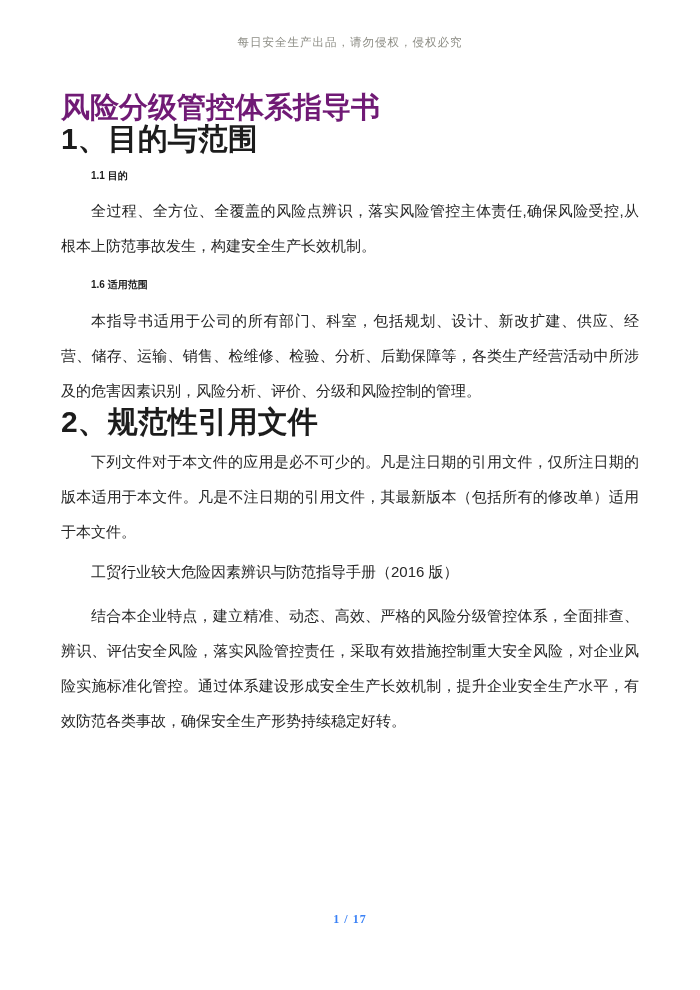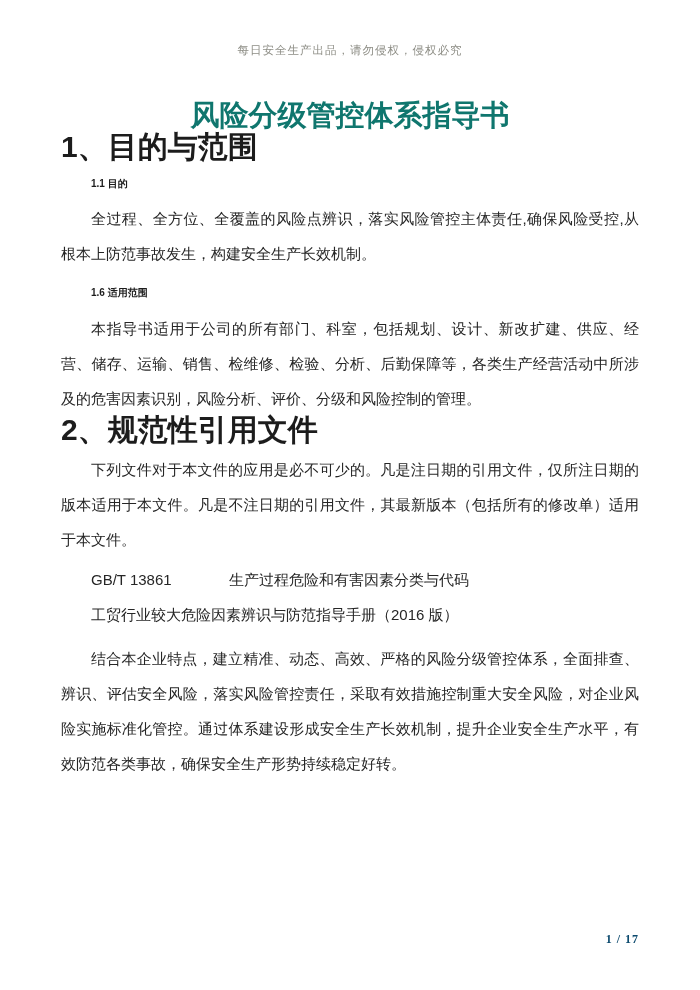--- a/index.html
+++ b/index.html
@@ -16,41 +16,42 @@
   }
   .page {
     box-sizing: border-box;
     width: 700px;
     height: 990px;
     padding: 0 61px;
     display: flex;
     flex-direction: column;
   }
   .header-note {
-    padding-top: 42px;
+    padding-top: 19px;
     text-align: center;
     font-family: "Liberation Serif", "DejaVu Serif", serif;
     font-size: 11.5px;
     line-height: 16px;
     color: #8e8e86;
     letter-spacing: 1px;
+    margin-top: 15px;
   }
   .header-rule {
     margin-top: 3px;
     border: none;
     border-top: 2px solid #414141;
     height: 0;
   }
   .doc-title {
     margin: 26px 0 0 0;
-    text-align: center;
+    text-align: left;
     font-size: 29px;
     line-height: 36px;
     font-weight: bold;
-    color: #0f766e;
+    color: #701a75;
   }
   h2.sec-heading {
     font-size: 30px;
     line-height: 28px;
     font-weight: bold;
     color: #1c1c1c;
     margin: 0;
   }
   .mt-s1 { margin-top: 75px; }
   .mt-s2 { margin-top: 8px; }
@@ -80,27 +81,27 @@
     line-height: 35px;
     color: #262626;
   }
   .ref-row { white-space: nowrap; }
   .ref-code {
     display: inline-block;
     width: 138px;
   }
   .page-footer {
     margin-top: auto;
-    padding-bottom: 43px;
-    text-align: right;
+    padding-bottom: 63px;
+    text-align: center;
     font-family: "Liberation Serif", "DejaVu Serif", serif;
     font-size: 12px;
     line-height: 16px;
     font-weight: bold;
-    color: #0c4a6e;
+    color: #3b82f6;
     letter-spacing: 1px;
   }
 </style>
 </head>
 <body>
 
 <div class="page">
 
   <div class="header-note">每日安全生产出品，请勿侵权，侵权必究</div>
 
@@ -117,23 +118,20 @@
   <h3 class="sub-heading tight">1.6 适用范围</h3>
 
   <p class="body-para">本指导书适用于公司的所有部门、科室，包括规划、设计、新改扩建、供应、经营、储存、运输、销售、检维修、检验、分析、后勤保障等，各类生产经营活动中所涉及的危害因素识别，风险分析、评价、分级和风险控制的管理。</p>
 
   <h2 class="sec-heading mt-s2">2、规范性引用文件</h2>
 
   <p class="body-para">下列文件对于本文件的应用是必不可少的。凡是注日期的引用文件，仅所注日期的版本适用于本文件。凡是不注日期的引用文件，其最新版本（包括所有的修改单）适用于本文件。</p>
 
   <div class="ref-list">
     <div class="ref-row">
-      <span class="ref-code">GB/T 13861</span><span class="ref-title">生产过程危险和有害因素分类与代码</span>
-    </div>
-    <div class="ref-row">
       <span class="ref-title">工贸行业较大危险因素辨识与防范指导手册（2016 版）</span>
     </div>
   </div>
 
 
 
   <p class="body-para last">结合本企业特点，建立精准、动态、高效、严格的风险分级管控体系，全面排查、辨识、评估安全风险，落实风险管控责任，采取有效措施控制重大安全风险，对企业风险实施标准化管控。通过体系建设形成安全生产长效机制，提升企业安全生产水平，有效防范各类事故，确保安全生产形势持续稳定好转。</p>
 
   <div class="page-footer">1 / 17</div>
 

